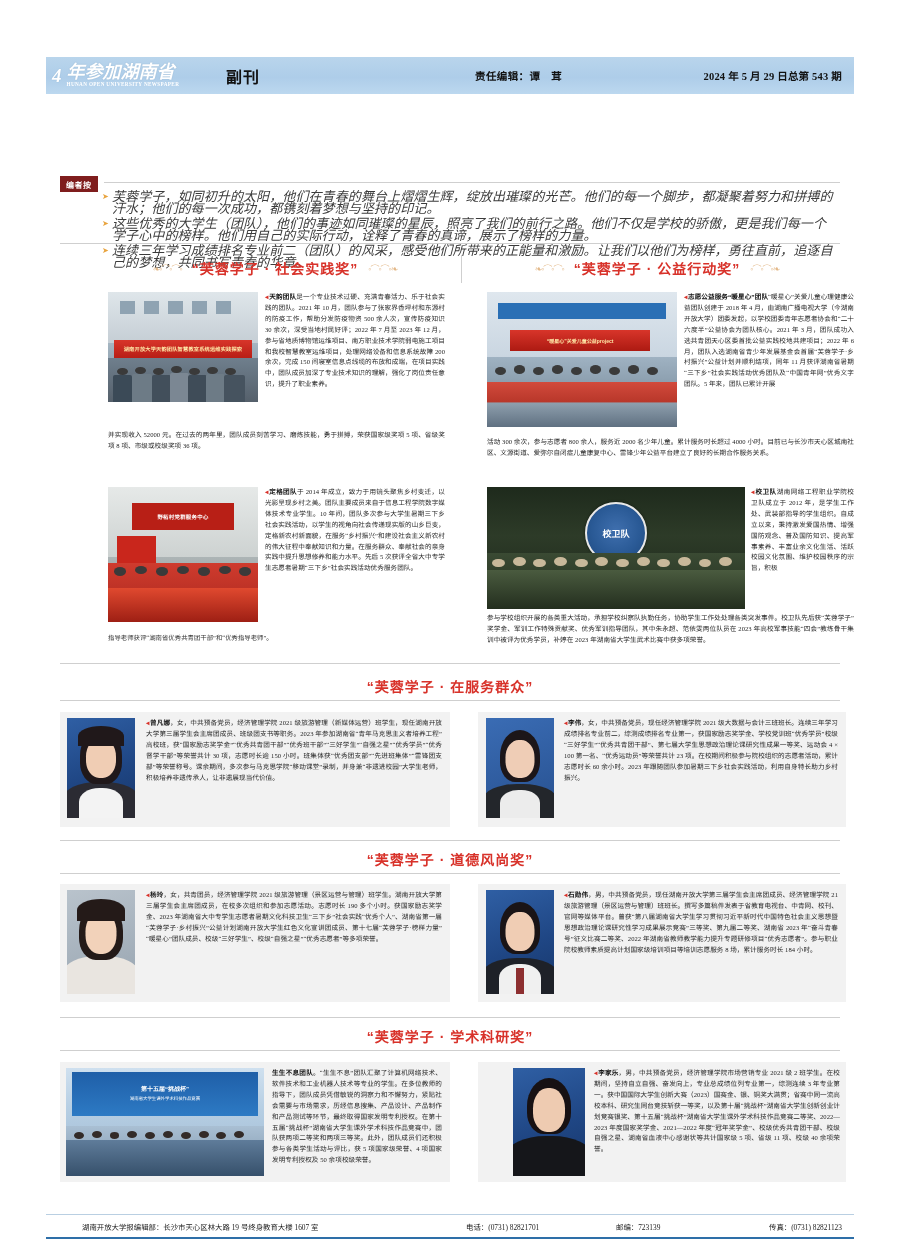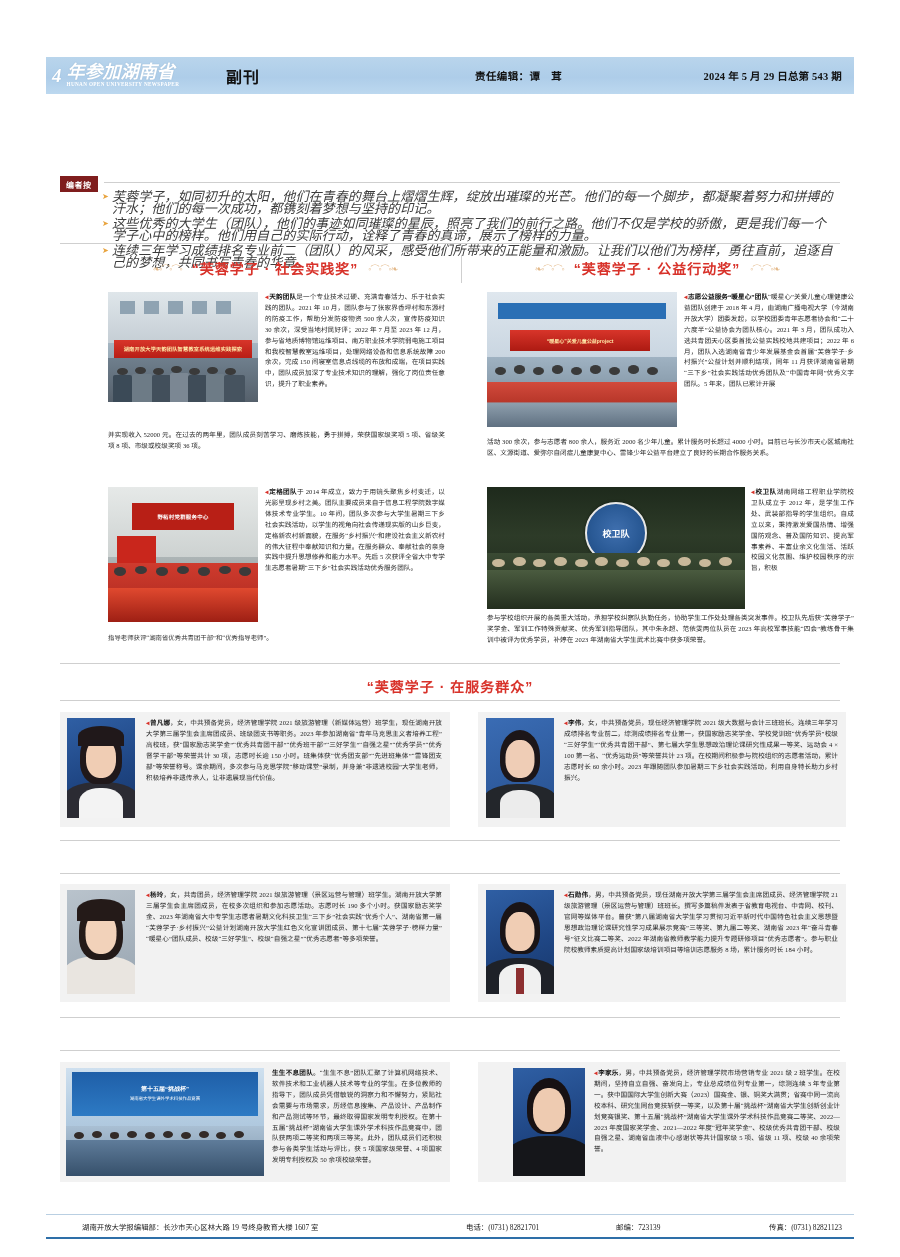--- a/index.html
+++ b/index.html
@@ -518,20 +518,23 @@
     <div class="pt-hair" style="top:12px; width:40px; height:52px; background:#1c1619;"></div>
     <div class="pt-face" style="top:22px; width:29px; height:38px; background:#efcdb6;"></div>
   </div>
   <div class="body-text" style="left:564px; top:718px; width:274px;">
     <span class="bullet">◂</span>
     <span class="lead">李伟</span><span>，女，中共预备党员，现任经济管理学院 2021 级大数据与会计三班班长。连续三年学习成绩排名专业前二，综测成绩排名专业第一，获国家励志奖学金、学校党训班“优秀学员”校级“三好学生”“优秀共青团干部”、第七届大学生思想政治理论课研究性成果一等奖、运动会 4 × 100 第一名、“优秀运动员”等荣誉共计 23 项。在校期间积极参与院校组织的志愿者活动，累计志愿时长 60 余小时。2023 年跟随团队参加暑期三下乡社会实践活动，利用自身特长助力乡村振兴。</span>
   </div>
 
   <div class="hrule" style="left:60px; top:840px; width:780px;"></div>
 
+  <div class="sec-head" style="left:300px; top:849px; width:300px;">
+    <span class="sec-title">“芙蓉学子 · 道德风尚奖”</span>
+  </div>
   <div class="hrule" style="left:60px; top:873px; width:780px;"></div>
 
   <div class="card-bg" style="left:60px; top:884px; width:390px; height:118px;"></div>
   <div class="portrait pt-bg-grey" style="left:67px; top:890px; width:68px; height:104px;">
     <div class="pt-shoulder" style="bottom:0; width:76px; height:38px; background:#e9e5e0;"></div>
     <div class="pt-hair" style="top:12px; width:44px; height:58px; background:#241a18;"></div>
     <div class="pt-face" style="top:22px; width:31px; height:42px; background:#f2d2ba;"></div>
     <div style="position:absolute;left:50%;transform:translateX(-50%);top:9px;width:48px;height:22px;border-radius:50% 50% 0 0;background:#241a18;"></div>
   </div>
   <div class="body-text" style="left:146px; top:890px; width:296px;">
@@ -547,20 +550,23 @@
     <div class="pt-hair" style="top:12px; width:40px; height:52px; background:#1a1416;"></div>
     <div class="pt-face" style="top:22px; width:29px; height:39px; background:#f0cdb4;"></div>
   </div>
   <div class="body-text" style="left:564px; top:890px; width:274px;">
     <span class="bullet">◂</span>
     <span class="lead">石勋伟</span><span>，男，中共预备党员，现任湖南开放大学第三届学生会主席团成员、经济管理学院 21 级旅游管理（景区运营与管理）班班长。撰写多篇稿件发表于省教育电视台、中青网、校刊、官网等媒体平台。曾获“第八届湖南省大学生学习贯彻习近平新时代中国特色社会主义思想暨思想政治理论课研究性学习成果展示竞赛”三等奖、第九届二等奖、湖南省 2023 年“奋斗青春号”征文比赛二等奖、2022 年湖南省教师教学能力提升专题研修项目“优秀志愿者”。参与职业院校教师素质提高计划国家级培训项目等培训志愿服务 8 场，累计服务时长 184 小时。</span>
   </div>
 
   <div class="hrule" style="left:60px; top:1017px; width:780px;"></div>
 
+  <div class="sec-head" style="left:300px; top:1026px; width:300px;">
+    <span class="sec-title">“芙蓉学子 · 学术科研奖”</span>
+  </div>
   <div class="hrule" style="left:60px; top:1050px; width:780px;"></div>
 
   <div class="card-bg" style="left:60px; top:1062px; width:390px; height:120px;"></div>
   <div class="photo p5" style="left:66px; top:1068px; width:198px; height:108px;">
     <div class="stage">
       <span>第十五届“挑战杯”</span>
       <span class="sub">湖南省大学生课外学术科技作品竞赛</span>
     </div>
     <div class="ppl">
       <div style="position:absolute;left:4%;top:12%;width:5%;height:14%;border-radius:50%;background:#332b28;"></div>

